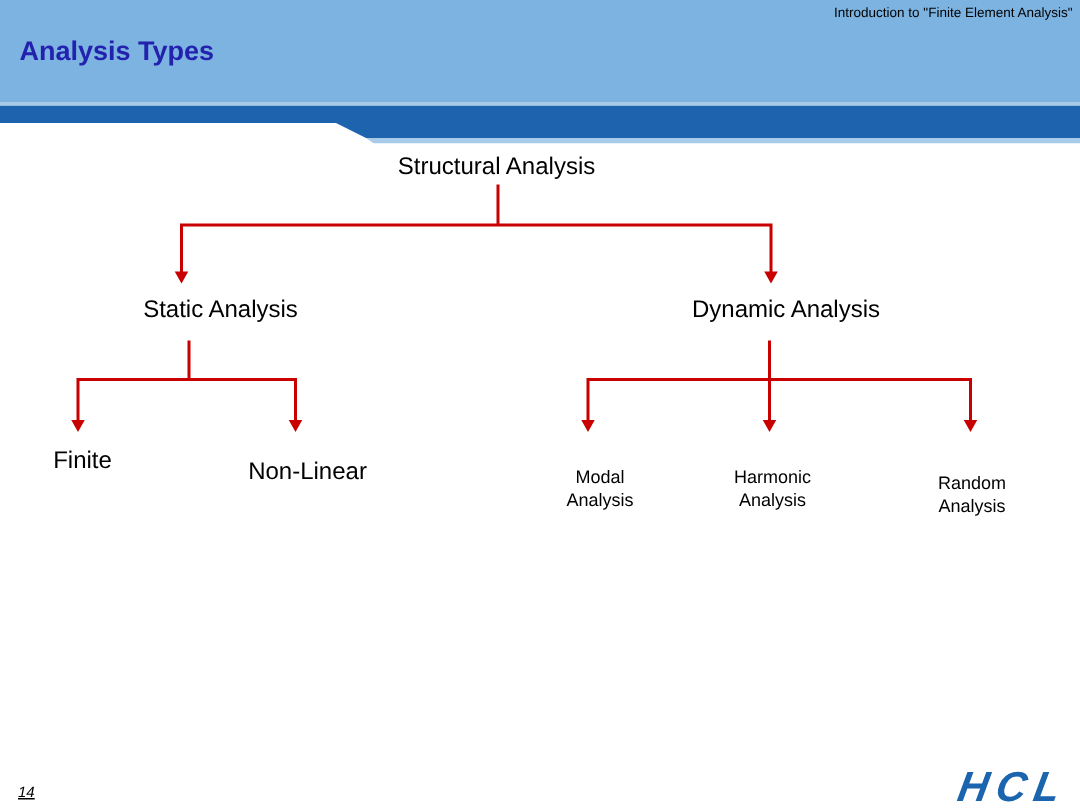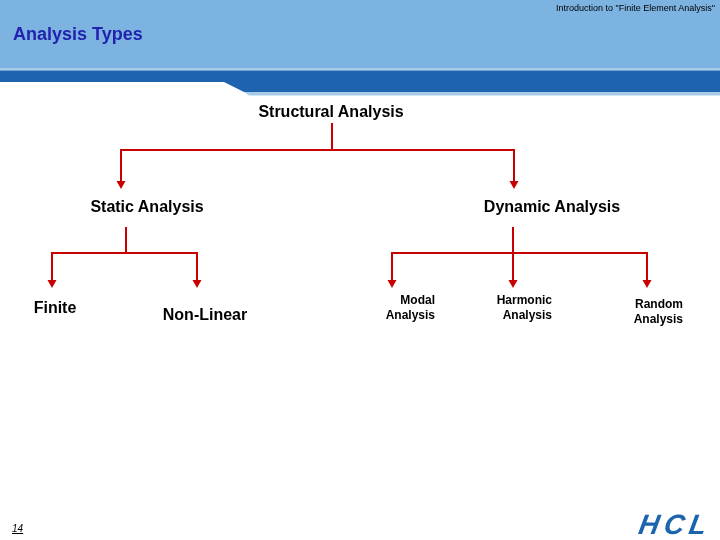--- a/index.html
+++ b/index.html
@@ -34,33 +34,33 @@
   .band-sep   { fill: var(--band-underline, #A9CBEA); }
   .band-dark  { fill: var(--header-band, #1E63AE); }
   .band-light { fill: var(--band-underline, #A9CBEA); }
   
   .tree-svg { position: absolute; top: 0; left: 0; pointer-events: none; }
   .conn { stroke: var(--connector, #C80000); stroke-width: 2; fill: none; }
   .arrowhead { fill: var(--connector, #C80000); }
   .node {
     position: absolute;
     transform: translateX(-50%);
-    font-weight: bold;
+    font-weight: normal;
     color: var(--node-text, #000000);
     white-space: nowrap;
   }
   .node-lg { font-size: 16px; }
   .root      { left: 331px; top: 103px; }
   .static    { left: 131px; top: 198px; margin-left: 16px; }
-  .dynamic   { left: 546px; top: 198px; padding-left: 12px; }
+  .dynamic   { left: 518px; top: 198px; padding-left: 12px; }
   .linear    { left: 55px;  top: 299px; }
   .nonlinear { left: 205px; top: 306px; }
   .node-sm {
     font-size: 12px; line-height: 15px;
-    text-align: right; white-space: normal;
+    text-align: center; white-space: normal; margin-top: 18px;
   }
   .modal    { left: 400px; top: 293px; width: 70px; }
   .harmonic { left: 515px; top: 293px; width: 74px; }
   .random   { left: 648px; top: 297px; width: 70px; }
   
   .page-number {
     position: absolute; left: 12px; top: 523px;
     font-size: 10px; font-style: italic; color: #000000; text-decoration: underline;
   }
   .logo {

